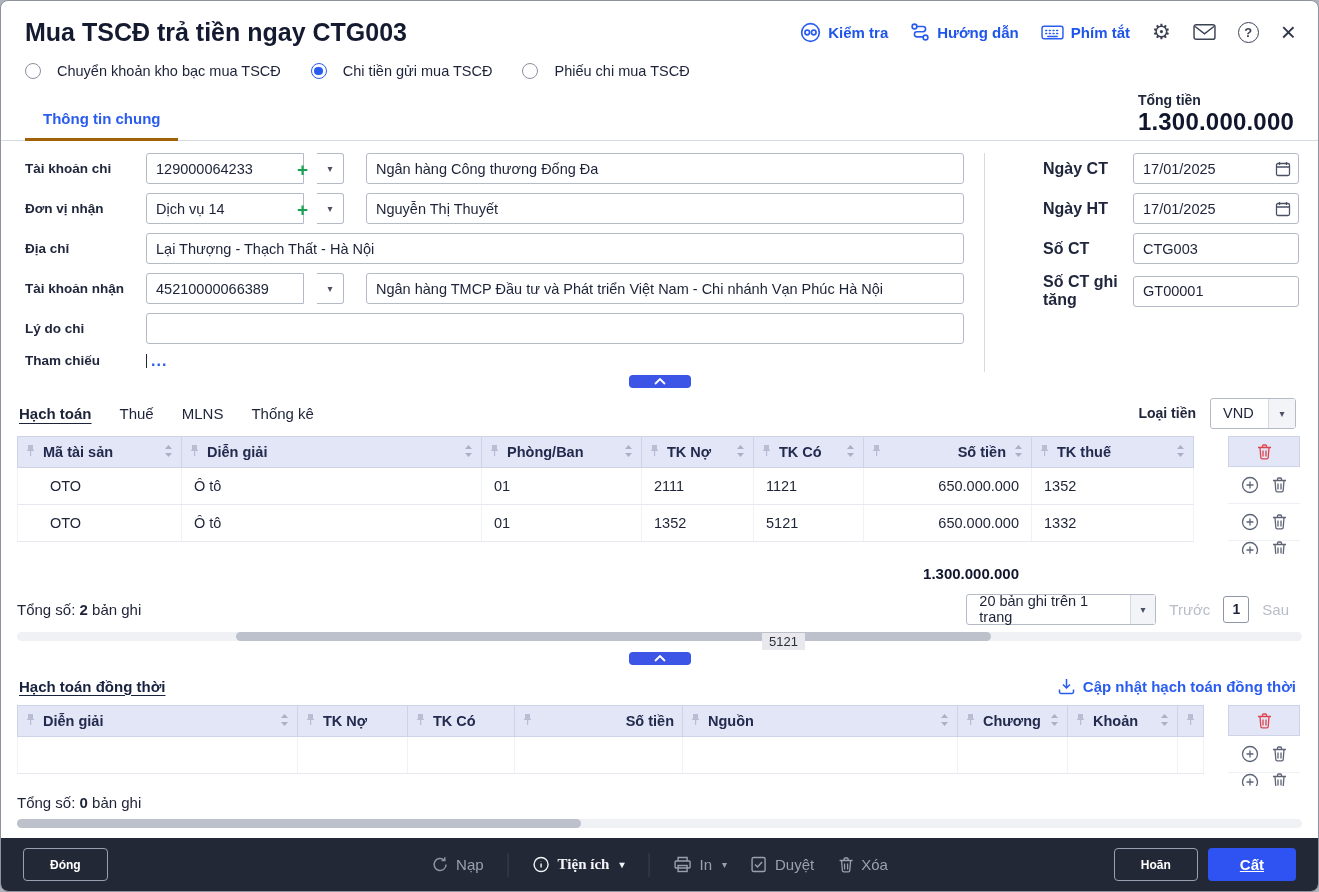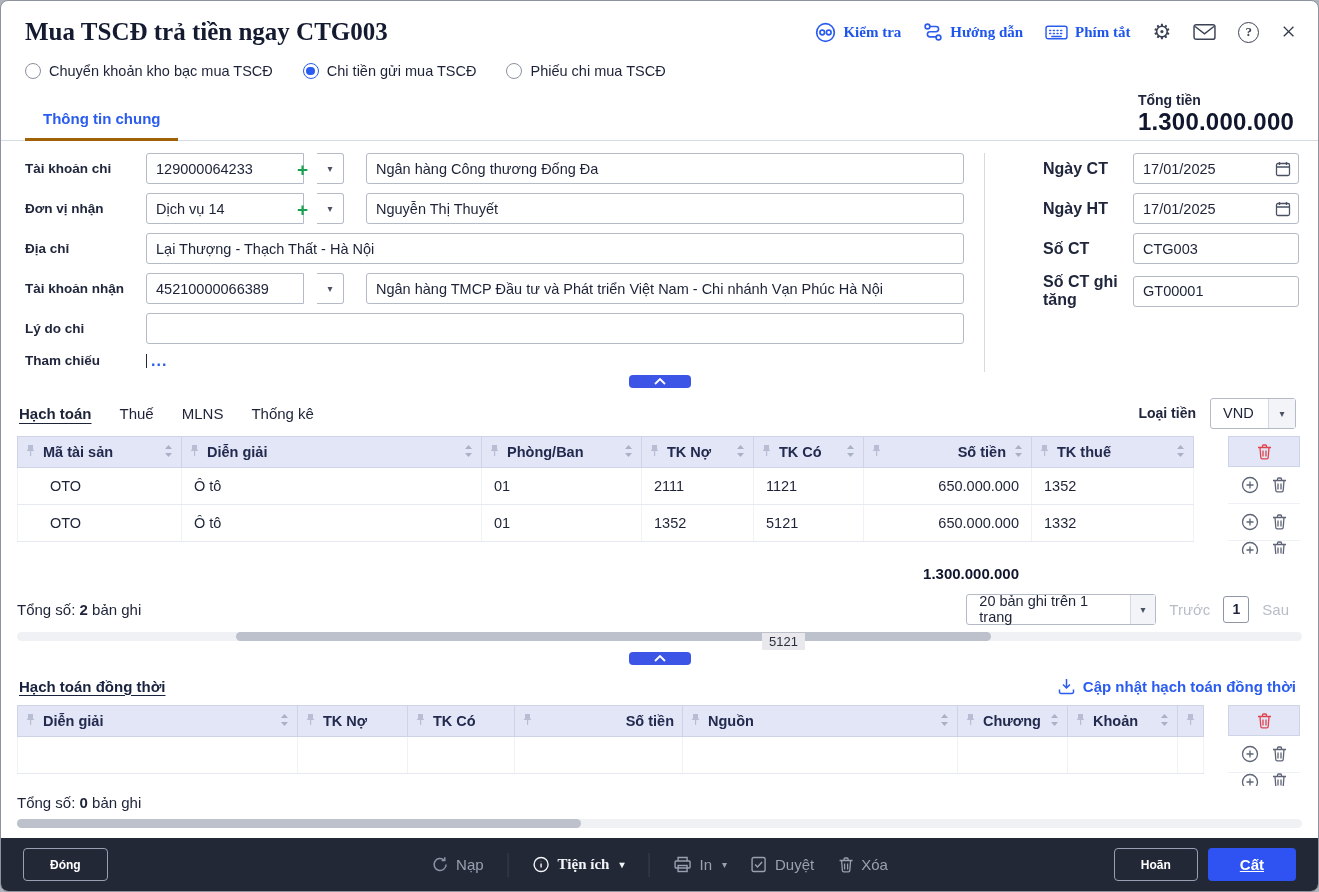--- a/index.html
+++ b/index.html
@@ -2,33 +2,33 @@
 <html><head>
 <meta charset="utf-8">
 <style>
   * { box-sizing: border-box; margin: 0; padding: 0; }
   html,body { margin:0; padding:0; }
   body { font-family: "Liberation Sans", "DejaVu Sans", sans-serif; background:#aeb2ba; }
   .window{ width:1319px; height:892px; background:#fff; border:1px solid #8d929c; border-radius:8px;
            overflow:hidden; display:flex; flex-direction:column; color:#1d2338; }
 
   
-  .titlebar{ display:flex; align-items:center; padding:14px 22px 0 24px; height:48px;font-family:Liberation Serif, serif; }
+  .titlebar{ display:flex; align-items:center; padding:14px 22px 0 24px; height:48px; }
   .titlebar h1{ font-size:25px; font-weight:700; color:#141a30; white-space:nowrap; }
   .tb-actions{ margin-left:auto; display:flex; align-items:center; gap:22px; }
   .tb-link{ display:flex; align-items:center; gap:7px; color:#1e55ea; font-size:15px; font-weight:600; cursor:pointer; white-space:nowrap; }
   .tb-iconbtn{ display:flex; align-items:center; justify-content:center; color:#3b4254; cursor:pointer; }
   .help-circle{ width:21px; height:21px; border:1.6px solid #3b4254; border-radius:50%;
                 display:flex; align-items:center; justify-content:center; font-size:13px; font-weight:700; color:#3b4254; }
   .close-x{ font-size:26px; line-height:1; color:#30364a; }
   .gear{ font-size:21px; }
 
   
   .radio-row{ display:flex; gap:30px; padding:10px 24px 0; align-items:center; height:34px; }
-  .radio{ display:flex; gap:8px; align-items:flex-end; font-size:14.5px; color:#1d2338; cursor:pointer; }
+  .radio{ display:flex; gap:16px; align-items:flex-end; font-size:14.5px; color:#1d2338; cursor:pointer; }
   .radio .dot{ width:16px; height:16px; border-radius:50%; border:1.6px solid #8b90a0; position:relative; flex:0 0 16px; }
   .radio.selected .dot{ border-color:#2b5cf0; }
   .radio.selected .dot::after{ content:""; position:absolute; inset:2.6px; border-radius:50%; background:#2b5cf0; }
 
   
   .tabtotal{ display:flex; align-items:flex-end; padding:0 24px; border-bottom:1px solid #d6dae2; height:58px; }
   .tab-general{ color:#2b5cf0; font-weight:700; font-size:15px; padding:0 18px 11px; border-bottom:3px solid #a16207; margin-bottom:-1px; cursor:pointer; }
   .totals{ margin-left:auto; text-align:left; padding-bottom:4px; }
   .totals .lbl{ font-size:14px; font-weight:700; color:#20263c; }
   .totals .val{ font-size:24px; font-weight:700; color:#10162e; letter-spacing:.2px; }

